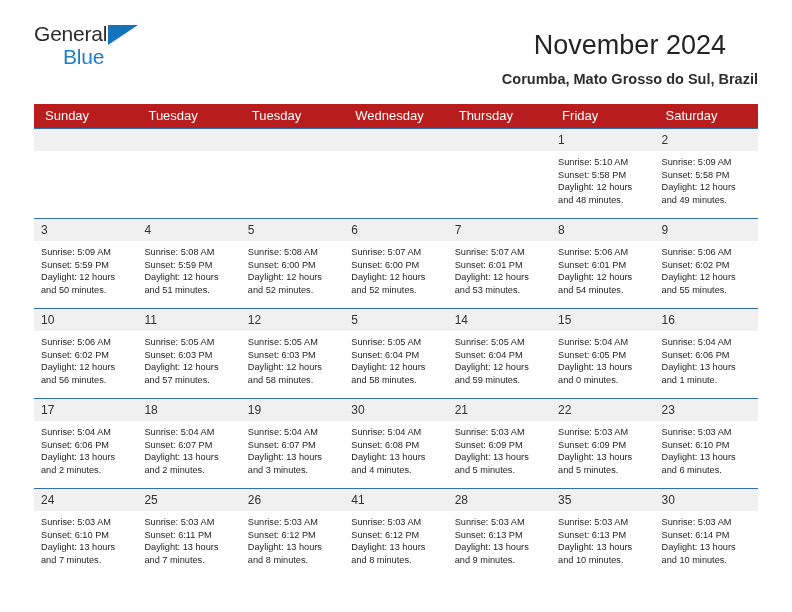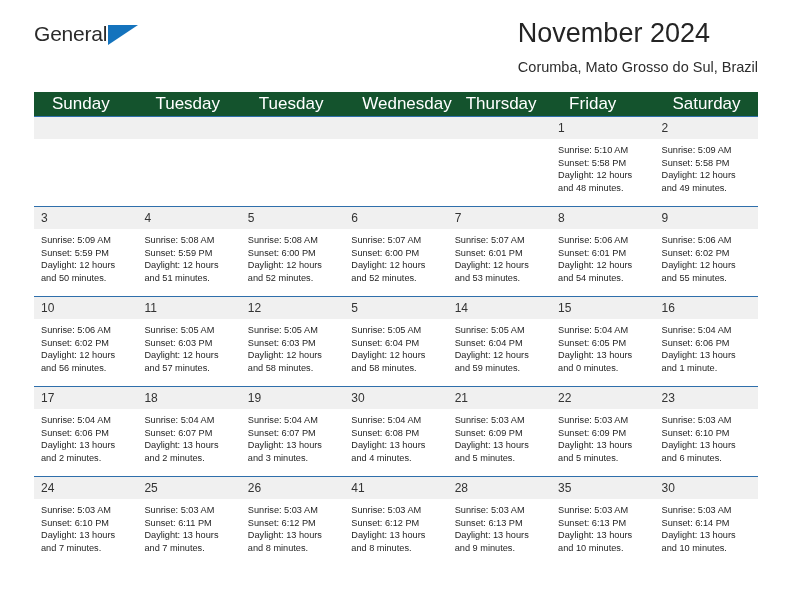--- a/index.html
+++ b/index.html
@@ -25,31 +25,31 @@
     position: absolute; left: 74px; top: 10px;
     width: 0; height: 0;
     border-left: 30px solid #1473bd;
     border-bottom: 20px solid transparent;
   }
   .logo-blue {
     display: block; font-size: 21px; color: #1f7dc4;
     line-height: 22px; margin-top: 1px; margin-left: 29px;
     letter-spacing: -0.2px;
   }
-  .titles { text-align: left; padding-top: 2px; }
+  .titles { text-align: center; padding-top: 2px; margin-top: 12px; }
   .cal-title { font-size: 27px; color: #242424; font-weight: normal; line-height: 32px; }
-  .cal-sub { font-size: 14.5px; color: #2d2d2d; margin-top: 9px; line-height: 18px; }
+  .cal-sub { font-size: 14.5px; color: #2d2d2d; margin-top: 9px; line-height: 18px; font-weight: bold; }
 
   
   .cal-wrap { padding: 16px 34px 0 34px; }
   table.cal { width: 724px; border-collapse: collapse; table-layout: fixed; }
   table.cal th {
-    background: #14532d; color: #ffffff;
-    font-size: 17px; font-weight: normal; text-align: left;
-    padding: 6px 0 6px 18px; height: 22px; line-height: 12px;
+    background: #b91c1c; color: #ffffff;
+    font-size: 13px; font-weight: normal; text-align: left;
+    padding: 6px 0 6px 11px; height: 22px; line-height: 12px;
   }
   table.cal td {
     vertical-align: top; padding: 0;
     border-top: 1.5px solid #2f6fab;
     height: 90px;
     background: #ffffff;
   }
   .daynum {
     background: #f0f0f0; color: #333333;
     font-size: 12px; line-height: 13px;
@@ -65,20 +65,21 @@
 </head>
 <body>
 
 <div class="page">
 
   <div class="topbar">
 
     <div class="logo">
       <span class="logo-general">General</span>
       <span class="logo-tri"></span>
+      <span class="logo-blue">Blue</span>
     </div>
 
     <div class="titles">
       <div class="cal-title">November 2024</div>
       <div class="cal-sub">Corumba, Mato Grosso do Sul, Brazil</div>
     </div>
 
   </div>
 
   <div class="cal-wrap">

